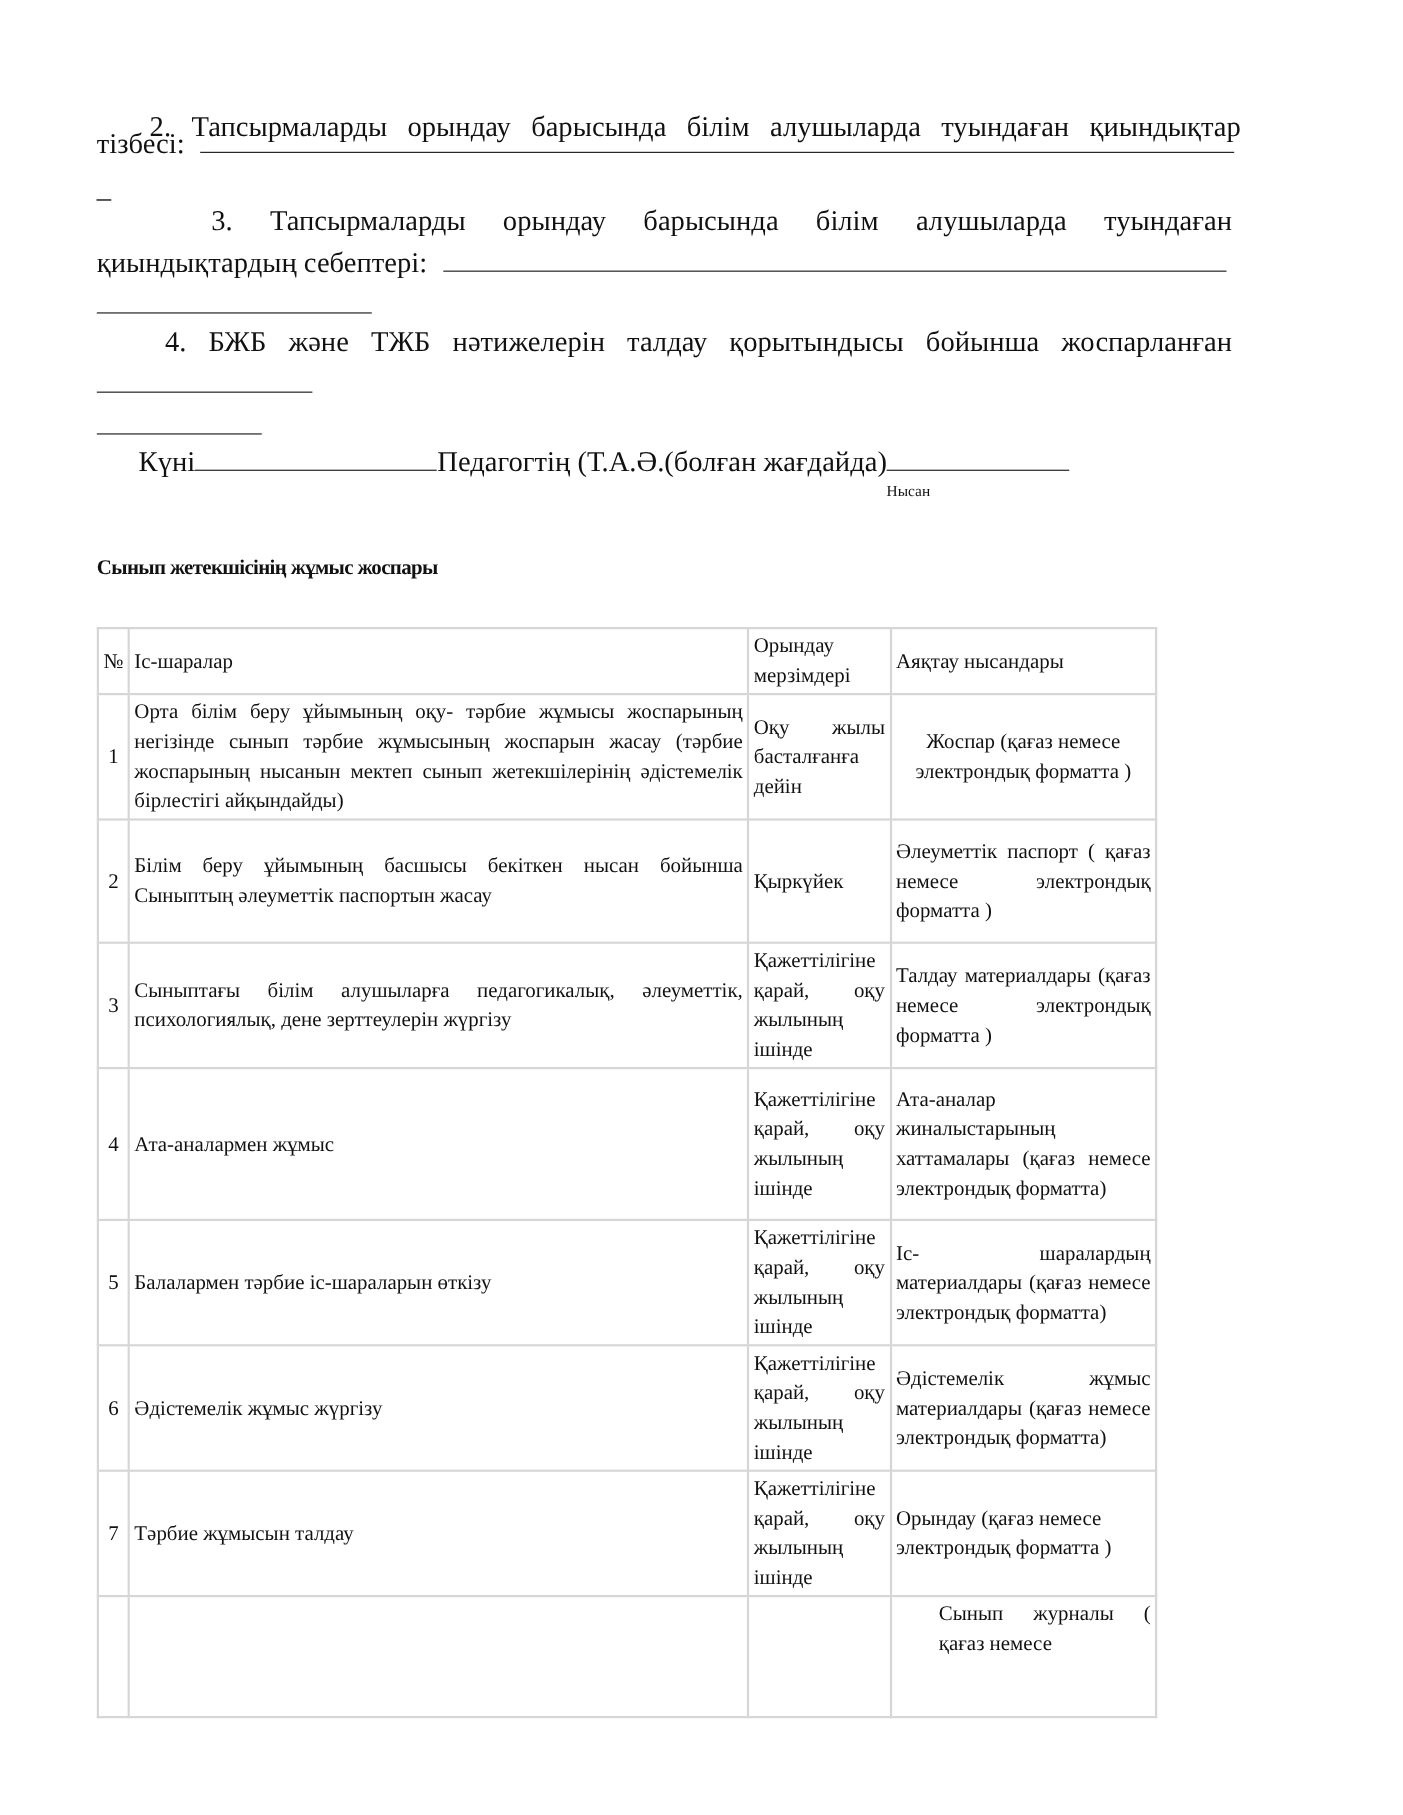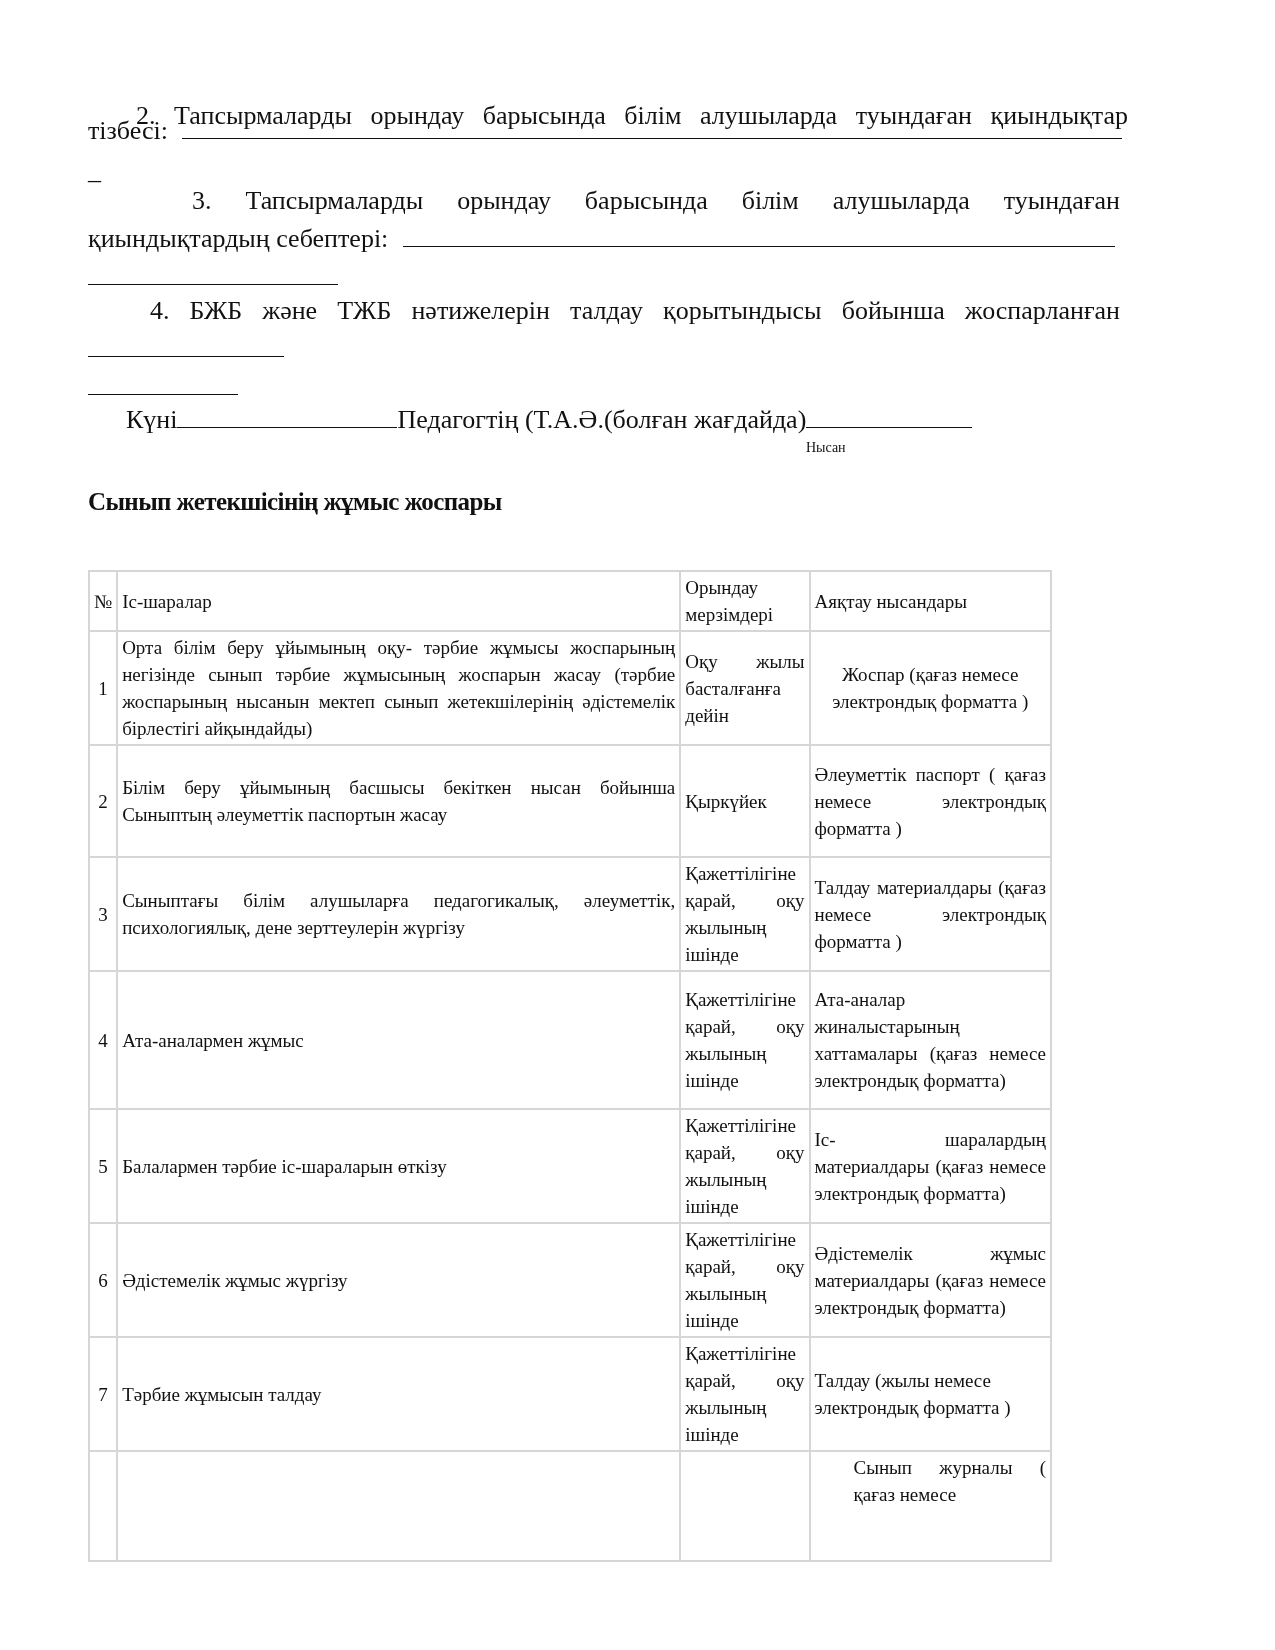--- a/index.html
+++ b/index.html
@@ -2,21 +2,21 @@
 <html><head>
 <meta charset="utf-8">
 <style>
   html, body { margin: 0; padding: 0; background: #ffffff; }
   body { width: 1275px; height: 1650px; position: relative; overflow: hidden;
          font-family: "Liberation Serif", "DejaVu Serif", serif; color: #111; }
   .p { position: absolute; left: 88px; width: 1100px; font-size: 26px; line-height: 38px; }
   .just { text-align: justify; text-align-last: justify; }
   .line { position: absolute; font-size: 26px; line-height: 38px; white-space: nowrap; }
   .u { display: inline-block; border-bottom: 1.5px solid #111; height: 26px; vertical-align: baseline; }
-  .title { position: absolute; left: 88px; top: 488px; font-size: 25px; font-weight: bold;
+  .title { position: absolute; left: 88px; top: 506px; font-size: 19px; font-weight: bold;
            letter-spacing: -0.6px; font-family: "Liberation Serif", serif; }
   .small { position: absolute; font-size: 14px; }
   table.plan { position: absolute; left: 88px; top: 570px; width: 964px; border-collapse: collapse;
                font-size: 19px; line-height: 27px; }
   table.plan td { border: 2px solid #d6d6d6; vertical-align: middle; padding: 2px 4px; }
   td.num { width: 18px; text-align: center; padding: 0 3px; }
   td.act { width: 590px; text-align: justify; }
   td.term { width: 120px; text-align: justify; }
   td.form { width: 200px; text-align: justify; }
   .cut { position: absolute; left: 0; top: 1578px; width: 1275px; height: 72px; background: #fff; }
@@ -106,21 +106,21 @@
   <tr style="height:112px;">
     <td class="num">6</td>
     <td class="act">Әдістемелік жұмыс жүргізу</td>
     <td class="term">Қажеттілігіне қарай, оқу жылының ішінде</td>
     <td class="form">Әдістемелік жұмыс материалдары (қағаз немесе электрондық форматта)</td>
   </tr>
   <tr style="height:112px;">
     <td class="num">7</td>
     <td class="act">Тәрбие жұмысын талдау</td>
     <td class="term">Қажеттілігіне қарай, оқу жылының ішінде</td>
-    <td class="form" style="text-align:left;">Талдау (жылы немесе электрондық форматта )</td>
+    <td class="form" style="text-align:left;">Орындау (қағаз немесе электрондық форматта )</td>
   </tr>
   <tr style="height:110px;">
     <td class="num"></td>
     <td class="act"></td>
     <td class="term"></td>
     <td class="form" style="vertical-align:top;padding-left:43px;">Сынып журналы ( қағаз немесе</td>
   </tr>
 </tbody>
   </table>
 <div class="cut"></div>

